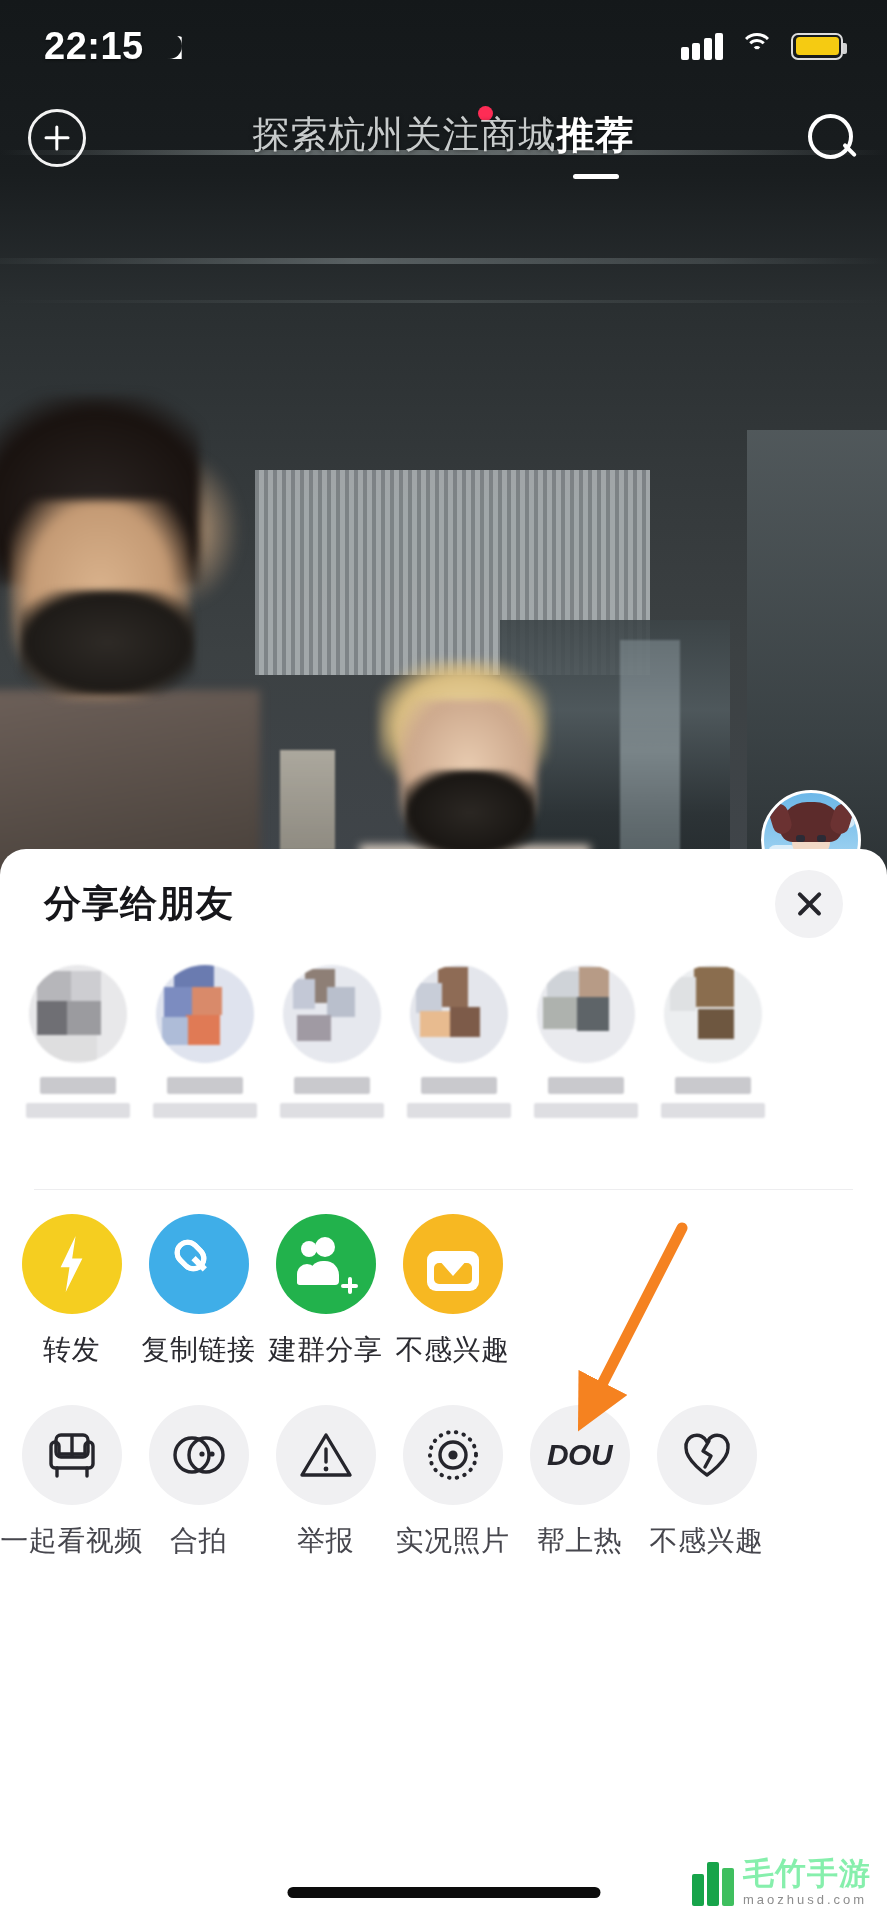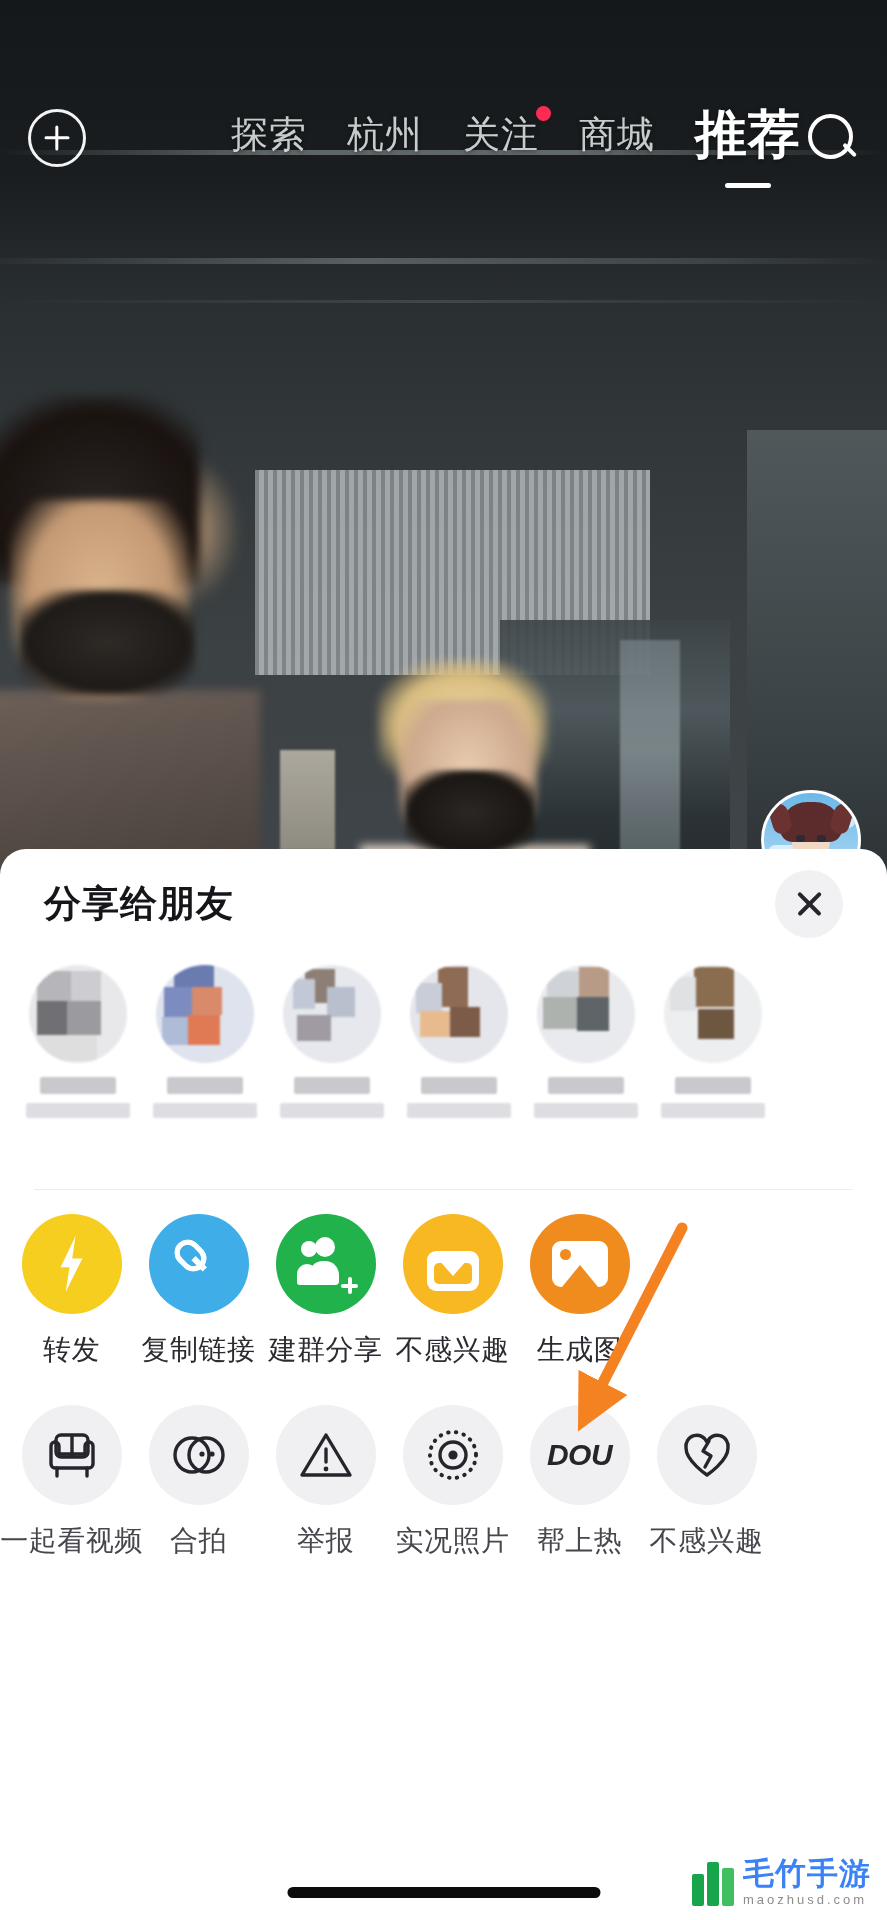--- a/index.html
+++ b/index.html
@@ -95,24 +95,24 @@
 
   
   .topnav { position:absolute; left:0; top:92px; width:100%; height:92px; z-index:40;
     display:flex; align-items:center; padding:0 28px; }
   .plus-btn { width:58px; height:58px; border:3px solid rgba(255,255,255,.95); border-radius:50%;
     position:relative; flex:0 0 auto; }
   .plus-btn::before,.plus-btn::after { content:""; position:absolute; background:#fff; border-radius:2px;
     left:50%; top:50%; }
   .plus-btn::before { width:25px; height:3.4px; transform:translate(-50%,-50%); }
   .plus-btn::after  { width:3.4px; height:25px; transform:translate(-50%,-50%); }
-  .tabs { flex:1; display:flex; align-items:center; justify-content:flex-end; gap:40px; }
+  .tabs { flex:1; display:flex; align-items:center; justify-content:center; }
   .tab { position:relative; color:rgba(235,238,238,.84); font-size:37px; font-weight:500;
     letter-spacing:1px; text-shadow:0 1px 4px rgba(0,0,0,.5); padding-bottom:6px; }
-  .tab.active { color:#fff; font-weight:700; font-size:52px; }
+  .tab.active { color:#fff; font-weight:700; font-size:38px; }
   .tab.active .ul { position:absolute; left:50%; transform:translateX(-50%); bottom:-12px;
     width:46px; height:5px; background:#fff; border-radius:3px; }
   .dot { position:absolute; right:-12px; top:-4px; width:15px; height:15px; border-radius:50%;
     background:#FE2C55; }
   .search-ic { width:54px; height:54px; position:relative; flex:0 0 auto; margin-left:4px; }
   .search-ic::before { content:""; position:absolute; left:3px; top:3px; width:37px; height:37px;
     border:4px solid #fff; border-radius:50%; }
   .search-ic::after { content:""; position:absolute; left:36px; top:37px; width:17px; height:4.4px;
     background:#fff; border-radius:3px; transform:rotate(45deg); }
 
@@ -238,21 +238,21 @@
     width:313px; height:11px; background:#0c0c0c; border-radius:8px; z-index:80; }
 
   
   .wm { position:absolute; right:16px; bottom:14px; z-index:85; display:flex; align-items:flex-end; gap:9px; }
   .wm-logo { display:flex; align-items:flex-end; gap:3px; height:46px; }
   .wm-logo i { display:block; background:#17A44A; border-radius:2px; }
   .wm-logo i:nth-child(1){ width:12px; height:32px; }
   .wm-logo i:nth-child(2){ width:12px; height:44px; }
   .wm-logo i:nth-child(3){ width:12px; height:38px; background:#3FBF5F; }
   .wm-txt { display:flex; flex-direction:column; align-items:flex-start; }
-  .wm-cn { font-size:31px; font-weight:800; color:#3b82f6; letter-spacing:1px; line-height:1; }
+  .wm-cn { font-size:31px; font-weight:800; color:#86efac; letter-spacing:1px; line-height:1; }
   .wm-en { font-size:13px; color:#8d8d8d; letter-spacing:3px; margin-top:4px; line-height:1; }
 </style>
 </head>
 <body>
 
 <div id="phone">
 
   <div class="video-layer">
     <div class="vid-bg"></div>
     <div class="ceil-band b1"></div>
@@ -267,20 +267,42 @@
     <div class="p-hair"></div>
     <div class="p-body"></div>
     <div class="p-face"></div>
     <div class="p-mask"></div>
     <div class="q-body"></div>
     <div class="q-hair"></div>
     <div class="q-face"></div>
     <div class="q-mask"></div>
   </div>
 
+  <div class="statusbar">
+    <div class="sb-left">
+      <div class="sb-time">22:15</div>
+      <div class="moon"></div>
+    </div>
+    <div class="sb-right">
+      <div class="sig">
+          <i></i>
+          <i></i>
+          <i></i>
+          <i></i>
+        </div>
+      <div class="wifi">
+        <span class="w1"></span>
+          <span class="w2"></span>
+          <span class="w3"></span>
+      </div>
+      <div class="batt">
+          <i></i>
+        </div>
+    </div>
+  </div>
 
   <div class="topnav">
     <div class="plus-btn"></div>
     <div class="tabs">
       <div class="tab">
         <span>探索</span>
       </div>
       <div class="tab">
         <span>杭州</span>
       </div>
@@ -428,26 +450,20 @@
           <div class="ic" style="background:#F7B822">
             <span class="g-dl">
                 <i class="box"></i>
                 <i class="cut"></i>
                 <i class="cutstem"></i>
                 <i class="arw"></i>
               </span>
           </div>
           <div class="clabel">不感兴趣</div>
         </div>
-        <div class="cell">
-          <div class="ic" style="background:#F08C1E">
-            <span class="g-img"></span>
-          </div>
-          <div class="clabel">生成图</div>
-        </div>
       </div>
 
       <div class="row row2">
         <div class="cell">
           <div class="ic plain">
             <svg width="58" height="52" viewBox="0 0 58 52">
               <rect class="o" x="13" y="6" width="32" height="22" rx="5"></rect>
               <line class="o" x1="29" y1="7" x2="29" y2="27"></line>
               <path class="o" d="M8 17v18a4 4 0 0 0 4 4h34a4 4 0 0 0 4-4V17a4 4 0 0 0-8 0v8H16v-8a4 4 0 0 0-8 0z"></path>
               <line class="o" x1="14" y1="39" x2="14" y2="47"></line>

